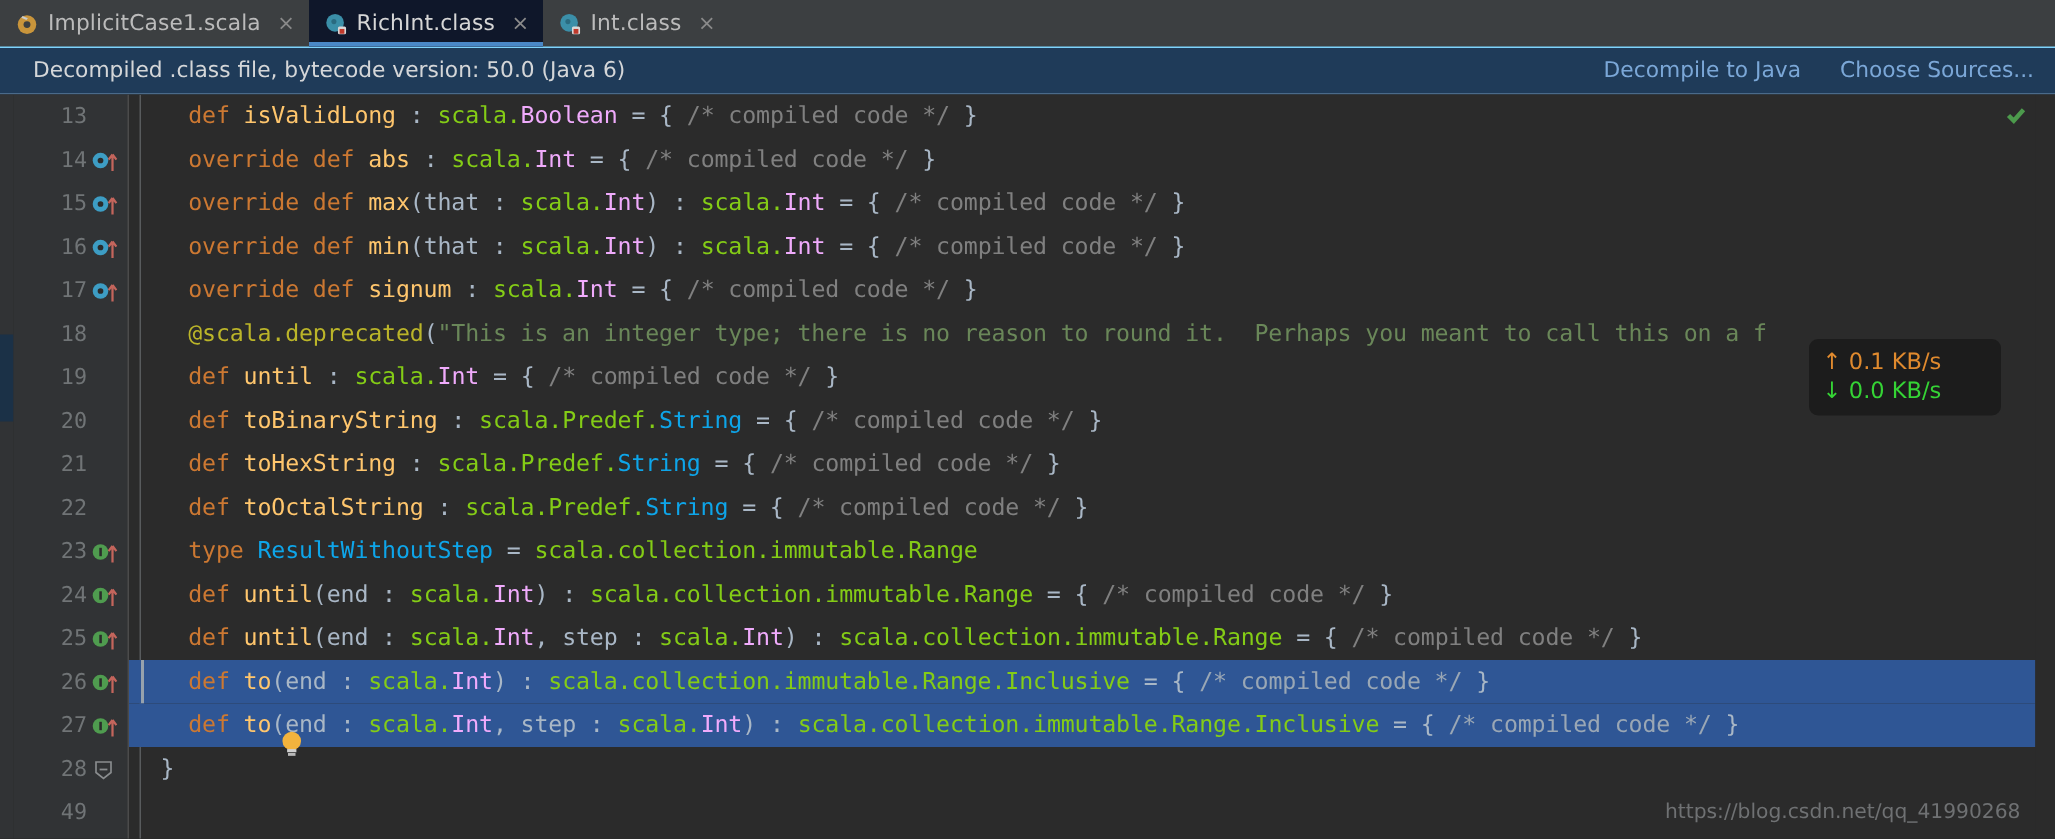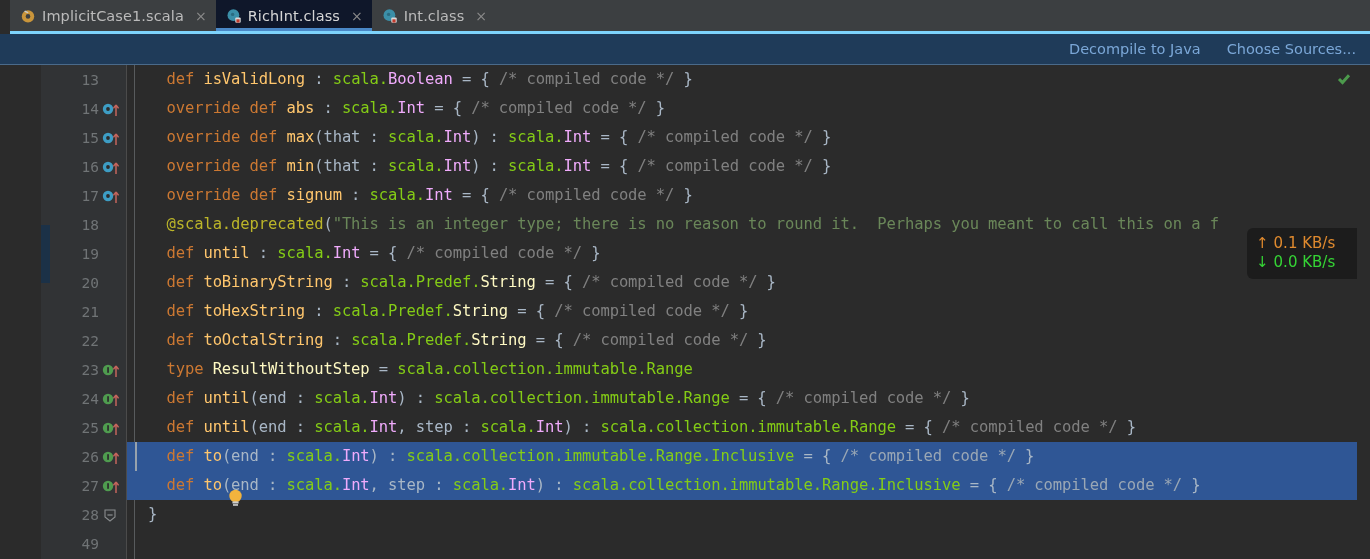--- a/index.html
+++ b/index.html
@@ -14,23 +14,22 @@
     font-family: "DejaVu Sans", sans-serif;
     -webkit-font-smoothing: antialiased;
   }
 
   
   .tabbar {
     height: 31px;
     background: #3c3f41;
     display: flex;
     align-items: stretch;
-    border-bottom: 3px solid #7dd3fc;
-    position: relative;
-    margin-left: 10px;
+    border-bottom: 1px solid #7dd3fc;
+    position: relative;
   }
   .tab {
     display: flex;
     align-items: center;
     gap: 6px;
     padding: 0 9px 0 10px;
     font-size: 14.5px;
     color: #bbbbbb;
     position: relative;
     white-space: nowrap;
@@ -77,21 +76,20 @@
   }
 
   
   .editor {
     position: relative;
     height: 497px;
     background: #2b2b2b;
     display: flex;
     overflow: hidden;
     font-family: "DejaVu Sans Mono", monospace;
-    padding-left: 41px;
   }
   .marker-strip {
     width: 9px;
     flex: none;
     background: #313335;
     position: relative;
   }
   .marker-chip {
     position: absolute;
     left: 0; width: 9px;
@@ -155,21 +153,21 @@
     bottom: 0;
     width: 1px;
     background: #585b5d;
   }
 
   
   .k   { color: #cc7832; }            
   .mn  { color: #ffc66d; font-weight: normal; } 
   .pk  { color: #84cc16; }            
   .ty  { color: #f0abfc; }            
-  .ty2 { color: #fef9c3; }            
+  .ty2 { color: #0ea5e9; }            
   .cm  { color: #808080; }            
   .st  { color: #6a8759; }            
   .an  { color: #bbb529; }            
   .pn  { color: #a9b7c6; }            
   .sel .cm { color: #9aa7b5; }
 
   
   .netbox {
     position: absolute;
     left: 1120px;
@@ -269,20 +267,21 @@
         <rect x="9.3" y="9.6" width="5.4" height="5.2" rx="1" fill="#d9d9d9"></rect>
         <rect x="10.4" y="11.3" width="3.2" height="3.2" fill="#c0392b"></rect>
       </svg>
     </span>
     <span class="tab-label">Int.class</span>
     <span class="tab-close">×</span>
   </div>
 </div>
 
 <div class="banner">
+  <span>Decompiled .class file, bytecode version: 50.0 (Java 6)</span>
   <span class="banner-spacer"></span>
   <span class="banner-link">Decompile to Java</span>
   <span class="banner-link">Choose Sources...</span>
 </div>
 
 <div class="editor">
 
   <div class="marker-strip">
     <div class="marker-chip" style="top:160px; height:58px;"></div>
   </div>
@@ -437,16 +436,17 @@
       <div class="netrow">
         <span class="net-up">↑</span>
         <span class="net-up">0.1 KB/s</span>
       </div>
       <div class="netrow">
         <span class="net-down">↓</span>
         <span class="net-down">0.0 KB/s</span>
       </div>
     </div>
 
+    <div class="watermark">https://blog.csdn.net/qq_41990268</div>
   </div>
 
   <div class="scroll-gutter"></div>
 </div>
 
 </body></html>

